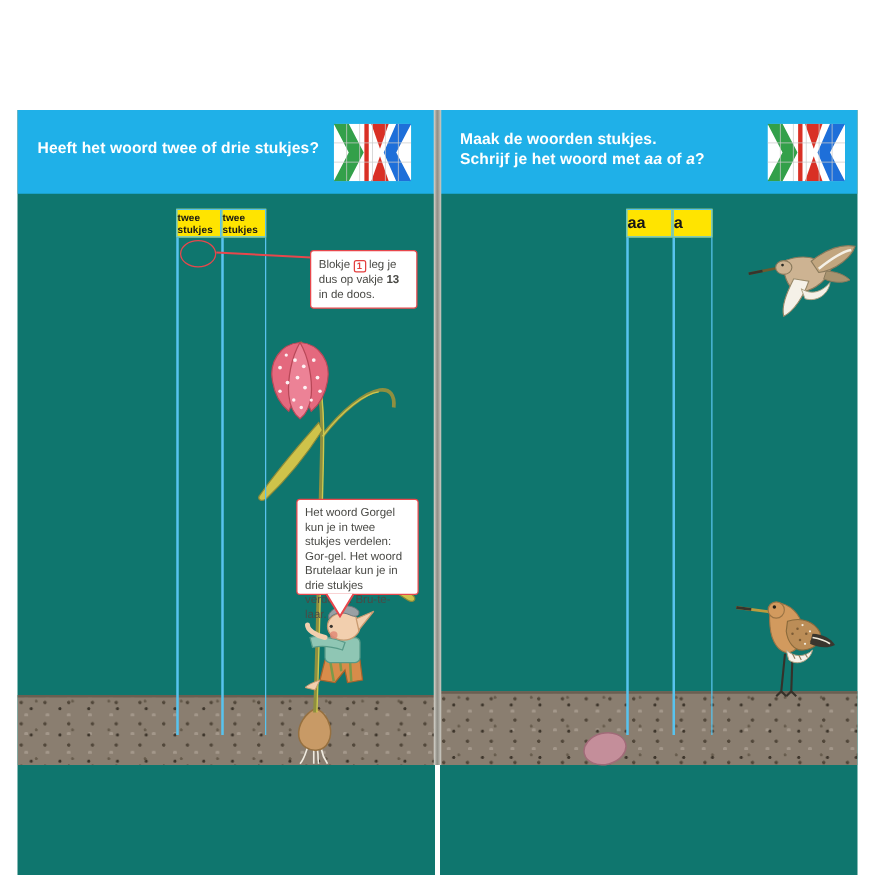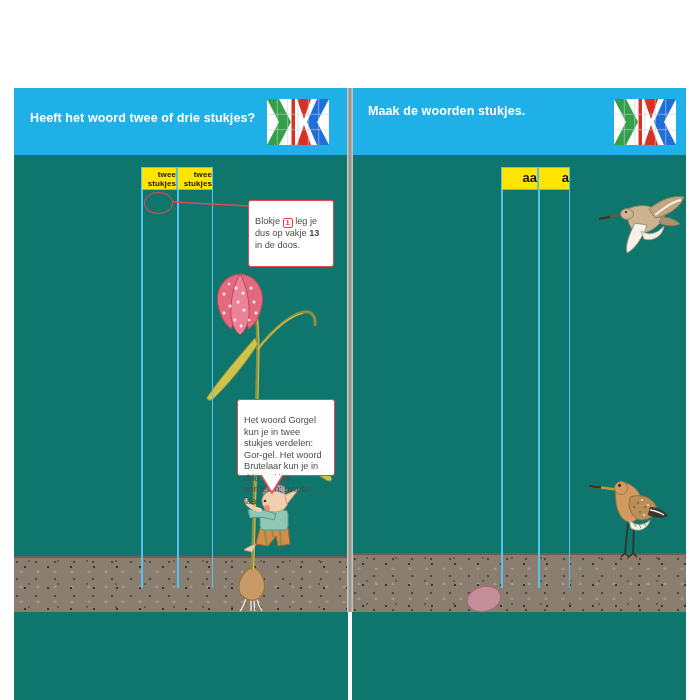--- a/index.html
+++ b/index.html
@@ -23,27 +23,27 @@
       radial-gradient(circle at 3px 4px,  #51473a 1.1px, transparent 1.6px),
       radial-gradient(circle at 11px 9px, #3d352b 1px,   transparent 1.5px),
       radial-gradient(circle at 7px 14px, #a3978a 1.3px, transparent 1.8px),
       radial-gradient(circle at 15px 3px, #665b4c 1px,   transparent 1.4px),
       radial-gradient(circle at 19px 12px,#746857 1px,   transparent 1.4px);
     background-size:19px 17px,23px 21px,17px 15px,29px 23px,13px 11px}
   .ground-left{top:468px;height:56px}
   .ground-right{top:465px;height:59px}
   .rows{position:absolute;inset:0;z-index:3}
   .colhead{position:absolute;top:79px;height:23px;background:#ffe400;border:1.5px solid #58c3ee;
-           color:#151515;text-align:right;font-weight:bold;z-index:3}
+           color:#151515;text-align:left;font-weight:bold;z-index:3}
   .colhead.small{font-size:8px;line-height:9.4px;padding-top:2px;letter-spacing:.1px}
   .colhead.big{font-size:13px;line-height:19px}
   .vline{position:absolute;top:102px;width:1.5px;height:398px;background:#58c3ee;z-index:3}
   .illu{position:absolute;z-index:2}
   .callout{position:absolute;background:#fff;border:1.6px solid #e8474c;border-radius:3px;
-           color:#4a4a46;font-size:9.2px;line-height:11.5px;padding:15px 6px;z-index:6}
+           color:#4a4a46;font-size:9.2px;line-height:11.5px;padding:5px 6px;z-index:6}
   .callout .inline-badge{display:inline-block;width:10px;height:10px;border:1px solid #e23f3f;border-radius:2px;
            color:#e23f3f;font-size:7.5px;font-weight:bold;line-height:8.5px;text-align:center;background:#fff;vertical-align:-1px}
   .circle-mark{position:absolute;left:130px;top:104px;width:29px;height:22px;border:1.7px solid #e8474c;
                border-radius:50%;z-index:5;background:transparent}
   .connector{position:absolute;left:158px;top:108px;width:78px;height:14px;z-index:5}
   .pointer{position:absolute;left:246px;top:386.5px;width:24px;height:20px;z-index:7}
 </style>
 </head>
 <body>
 
@@ -208,20 +208,21 @@
           <line x1="51" y1="51" x2="53" y2="55"></line>
         <line x1="56" y1="50" x2="58" y2="53"></line>
         </g>
       <path d="M62,34 C70,34 77,38 80,43 C74,46 66,45 60,42 Z" fill="#3a362e"></path>
       <path d="M62,37 C68,38 73,40 76,42" stroke="#f2ecdd" stroke-width="1.4" fill="none"></path>
     </svg>
 
     <div class="band">
       <div class="band-title two-line">
         <div>Maak de woorden stukjes.</div>
+        <div><span>Schrijf je het woord met </span><span class="it">aa</span><span> of </span><span class="it">a</span><span>?</span></div>
       </div>
       <svg class="logo" viewBox="0 0 62 46">
         <rect width="62" height="46" rx="2" fill="#ffffff"></rect>
         <path d="M0,0 L12,0 L24,23 L12,46 L0,46 L12,23 Z" fill="#33a04a"></path>
         <rect x="24.5" y="0" width="3.5" height="46" fill="#d93025"></rect>
         <polygon points="30,0 44,0 37,20" fill="#d93025"></polygon>
         <polygon points="30,46 44,46 37,26" fill="#d93025"></polygon>
         <path d="M62,0 L50,0 L40,23 L50,46 L62,46 L50,23 Z" fill="#1e6fd9"></path>
         <g stroke="#cccccc" stroke-width="0.6">
           <line x1="10.3" y1="0" x2="10.3" y2="46"></line>

